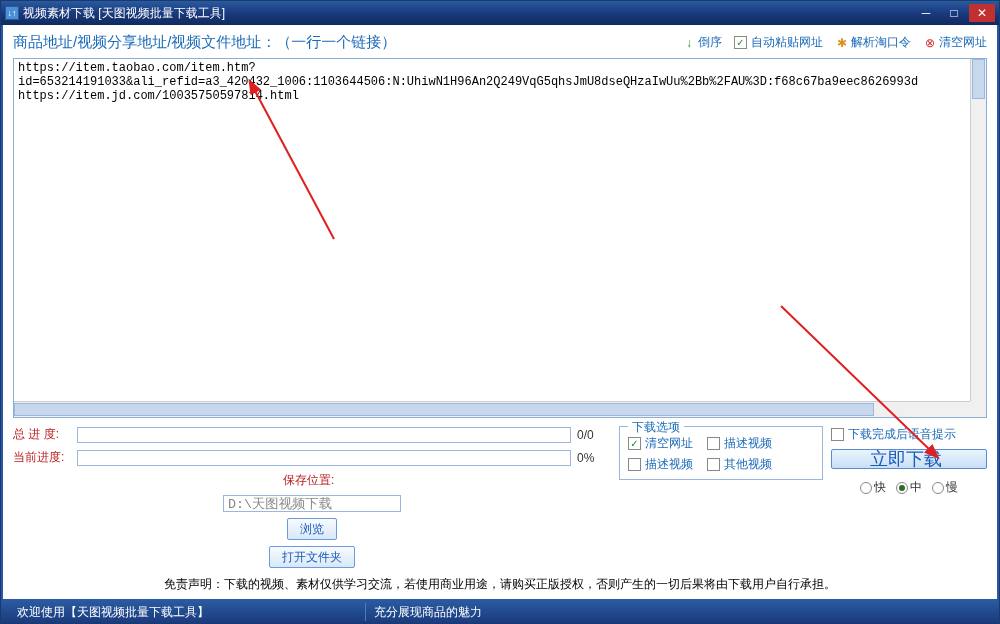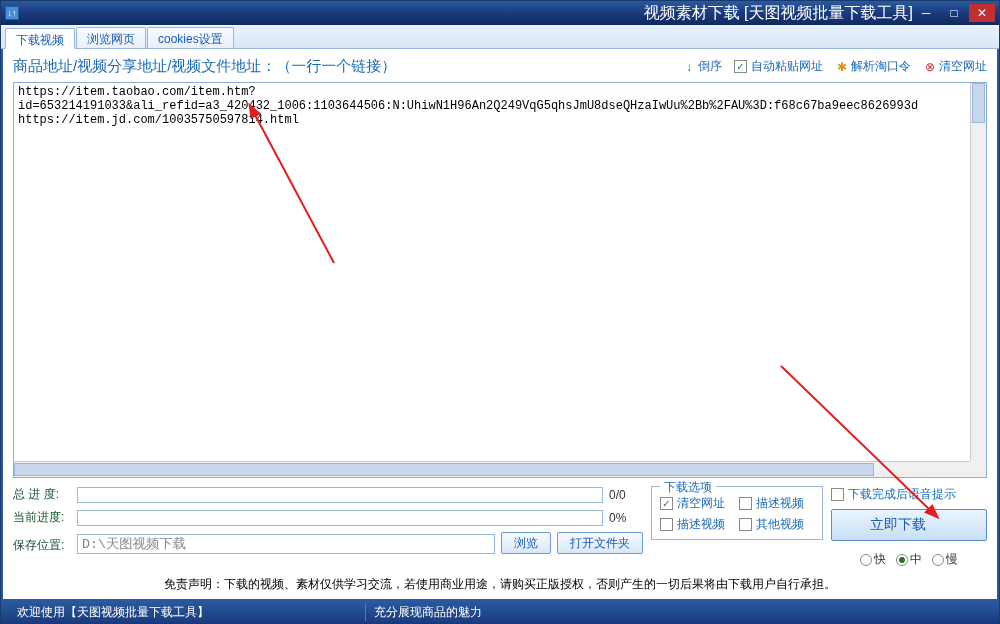--- a/index.html
+++ b/index.html
@@ -1,20 +1,20 @@
 <!DOCTYPE html>
 <html><head>
 <meta charset="utf-8">
 <style>
 * { margin: 0; padding: 0; box-sizing: border-box; }
 body { font-family: "Microsoft YaHei", SimSun, sans-serif; font-size: 12px; background: #fff; overflow: hidden; }
 .window { width: 1000px; height: 624px; border: 1px solid #1a3a6e; display: flex; flex-direction: column; }
 .titlebar { height: 24px; background: linear-gradient(to bottom, #2a5a9e 0%, #1a3a7e 50%, #0f2a5e 100%); display: flex; align-items: center; padding: 0 4px; color: #fff; }
 .title-icon { width: 14px; height: 14px; background: #4a8fd8; border: 1px solid #2a5a9e; margin-right: 4px; display: flex; align-items: center; justify-content: center; font-size: 9px; color: #fff; }
-.title-text { flex: 1; font-size: 16px; text-align: right; }
+.title-text { flex: 1; font-size: 12px; }
 .win-btns { display: flex; gap: 2px; }
 .win-btn { width: 26px; height: 18px; display: flex; align-items: center; justify-content: center; cursor: pointer; color: #fff; font-size: 12px; }
 .win-btn.close { background: #c03030; }
 .tabs { height: 24px; background: linear-gradient(to bottom, #eaf2fb, #d8e8f8); border-bottom: 1px solid #9ab8dd; display: flex; padding-top: 2px; padding-left: 4px; }
 .tab { padding: 3px 10px; border: 1px solid #9ab8dd; border-bottom: none; margin-right: 1px; background: linear-gradient(to bottom, #f8fbff, #e8f0fa); cursor: pointer; color: #1a5ab8; font-size: 12px; border-radius: 2px 2px 0 0; }
 .tab.active { background: #fff; position: relative; top: 1px; border-bottom: 1px solid #fff; }
 .content { flex: 1; background: #fff; padding: 8px 10px 6px 10px; display: flex; flex-direction: column; border: 2px solid #2959a6; border-top: none; }
 .header-row { display: flex; align-items: center; margin-bottom: 6px; }
 .header-label { color: #1a6ab8; font-size: 15px; flex: 1; }
 .header-actions { display: flex; align-items: center; gap: 12px; }
@@ -22,31 +22,31 @@
 .action-icon { width: 14px; height: 14px; display: inline-flex; align-items: center; justify-content: center; }
 .checkbox { width: 13px; height: 13px; border: 1px solid #888; background: #fff; display: inline-flex; align-items: center; justify-content: center; font-size: 10px; color: #2a8a2a; margin-right: 2px; }
 .textarea-wrap { position: relative; flex: 1; border: 1px solid #8ab0da; display: flex; flex-direction: column; margin-bottom: 8px; }
 .textarea { flex: 1; border: none; resize: none; padding: 2px 4px; font-family: "Courier New", monospace; font-size: 12px; line-height: 14px; outline: none; overflow: hidden; }
 .scroll-v { position: absolute; right: 0; top: 0; bottom: 16px; width: 16px; background: #f0f0f0; border-left: 1px solid #ccc; }
 .scroll-thumb-v { position: absolute; top: 0; left: 1px; right: 1px; height: 40px; background: #c8d8ec; border: 1px solid #9ab8dd; }
 .scroll-h { position: absolute; bottom: 0; left: 0; right: 16px; height: 16px; background: #f0f0f0; border-top: 1px solid #ccc; }
 .scroll-thumb-h { position: absolute; left: 0; top: 1px; bottom: 1px; width: 860px; background: #c8d8ec; border: 1px solid #9ab8dd; }
 .scroll-corner { position: absolute; right: 0; bottom: 0; width: 16px; height: 16px; background: #f0f0f0; }
 .progress-row { display: flex; align-items: center; gap: 6px; }
-.prog-label { width: 58px; color: #14532d; }
+.prog-label { width: 58px; color: #b91c1c; }
 .prog-bar { flex: 1; height: 16px; border: 1px solid #9ab8dd; background: #fff; }
 .prog-text { width: 34px; color: #333; font-size: 12px; }
-.options-group { border: 1px solid #9ab8dd; padding: 4px 8px 6px 8px; position: relative; margin-left: 8px; width: 172px; }
+.options-group { border: 1px solid #9ab8dd; padding: 4px 8px 6px 8px; position: relative; margin-left: 8px; width: 204px; }
 .options-title { position: absolute; top: -8px; left: 8px; background: #fff; padding: 0 4px; color: #1a6ab8; font-size: 12px; }
 .options-row { display: flex; gap: 14px; margin-top: 4px; }
 .opt-item { display: flex; align-items: center; gap: 2px; color: #1a6ab8; cursor: pointer; }
-.save-row { display: flex; align-items: flex-end; gap: 6px; }
+.save-row { display: flex; align-items: center; gap: 6px; flex-direction: column; }
 .save-input { flex: 1; height: 20px; border: 1px solid #9ab8dd; padding: 0 4px; color: #888; font-family: Liberation Mono, monospace; }
 .btn { height: 22px; padding: 0 12px; border: 1px solid #6a9ad8; background: linear-gradient(to bottom, #f8fbff, #d8e8f8); cursor: pointer; color: #1a5ab8; border-radius: 2px; font-size: 12px; display: flex; align-items: center; }
-.btn-large { height: 32px; padding: 0 38px; font-size: 14px; background: linear-gradient(to bottom, #eaf4ff, #c8dff5); border: 1px solid #5a8ad0; }
+.btn-large { height: 20px; padding: 0 38px; font-size: 18px; background: linear-gradient(to bottom, #eaf4ff, #c8dff5); border: 1px solid #5a8ad0; }
 .right-panel { width: 156px; display: flex; flex-direction: column; gap: 6px; margin-left: 8px; }
 .speed-row { display: flex; gap: 10px; justify-content: center; margin-top: 4px; }
 .radio { width: 12px; height: 12px; border: 1px solid #888; border-radius: 50%; display: inline-flex; align-items: center; justify-content: center; margin-right: 2px; }
 .radio.checked::after { content: ''; width: 6px; height: 6px; background: #2a6a2a; border-radius: 50%; }
 .speed-item { display: flex; align-items: center; color: #333; cursor: pointer; }
 .bottom-block { display: flex; align-items: flex-start; }
 .left-block { flex: 1; display: flex; flex-direction: column; gap: 6px; }
 .disclaimer { text-align: center; color: #000000; font-size: 12px; margin-top: 8px; }
 .statusbar { height: 22px; background: linear-gradient(to bottom, #2a5a9e, #1a3a7e); color: #fff; display: flex; align-items: center; padding: 0 16px; font-size: 12px; }
 .status-sep { width: 1px; height: 18px; background: #4a7ac8; margin: 0 8px; }
@@ -60,25 +60,20 @@
   <div class="titlebar">
     <div class="title-icon">↓↑</div>
     <div class="title-text">视频素材下载 [天图视频批量下载工具]</div>
     <div class="win-btns">
       <div class="win-btn">─</div>
       <div class="win-btn">□</div>
       <div class="win-btn close">✕</div>
     </div>
   </div>
 
-  <div class="tabs">
-    <div class="tab active">下载视频</div>
-    <div class="tab">浏览网页</div>
-    <div class="tab">cookies设置</div>
-  </div>
 
   <div class="content">
     <div class="header-row">
       <div class="header-label">商品地址/视频分享地址/视频文件地址：（一行一个链接）</div>
       <div class="header-actions">
         <div class="action-item">
           <span class="action-icon" style="color:#2a9a2a;font-weight:bold">↓</span>
           <span style="line-height:11px">倒序</span>
         </div>
         <div class="action-item">

